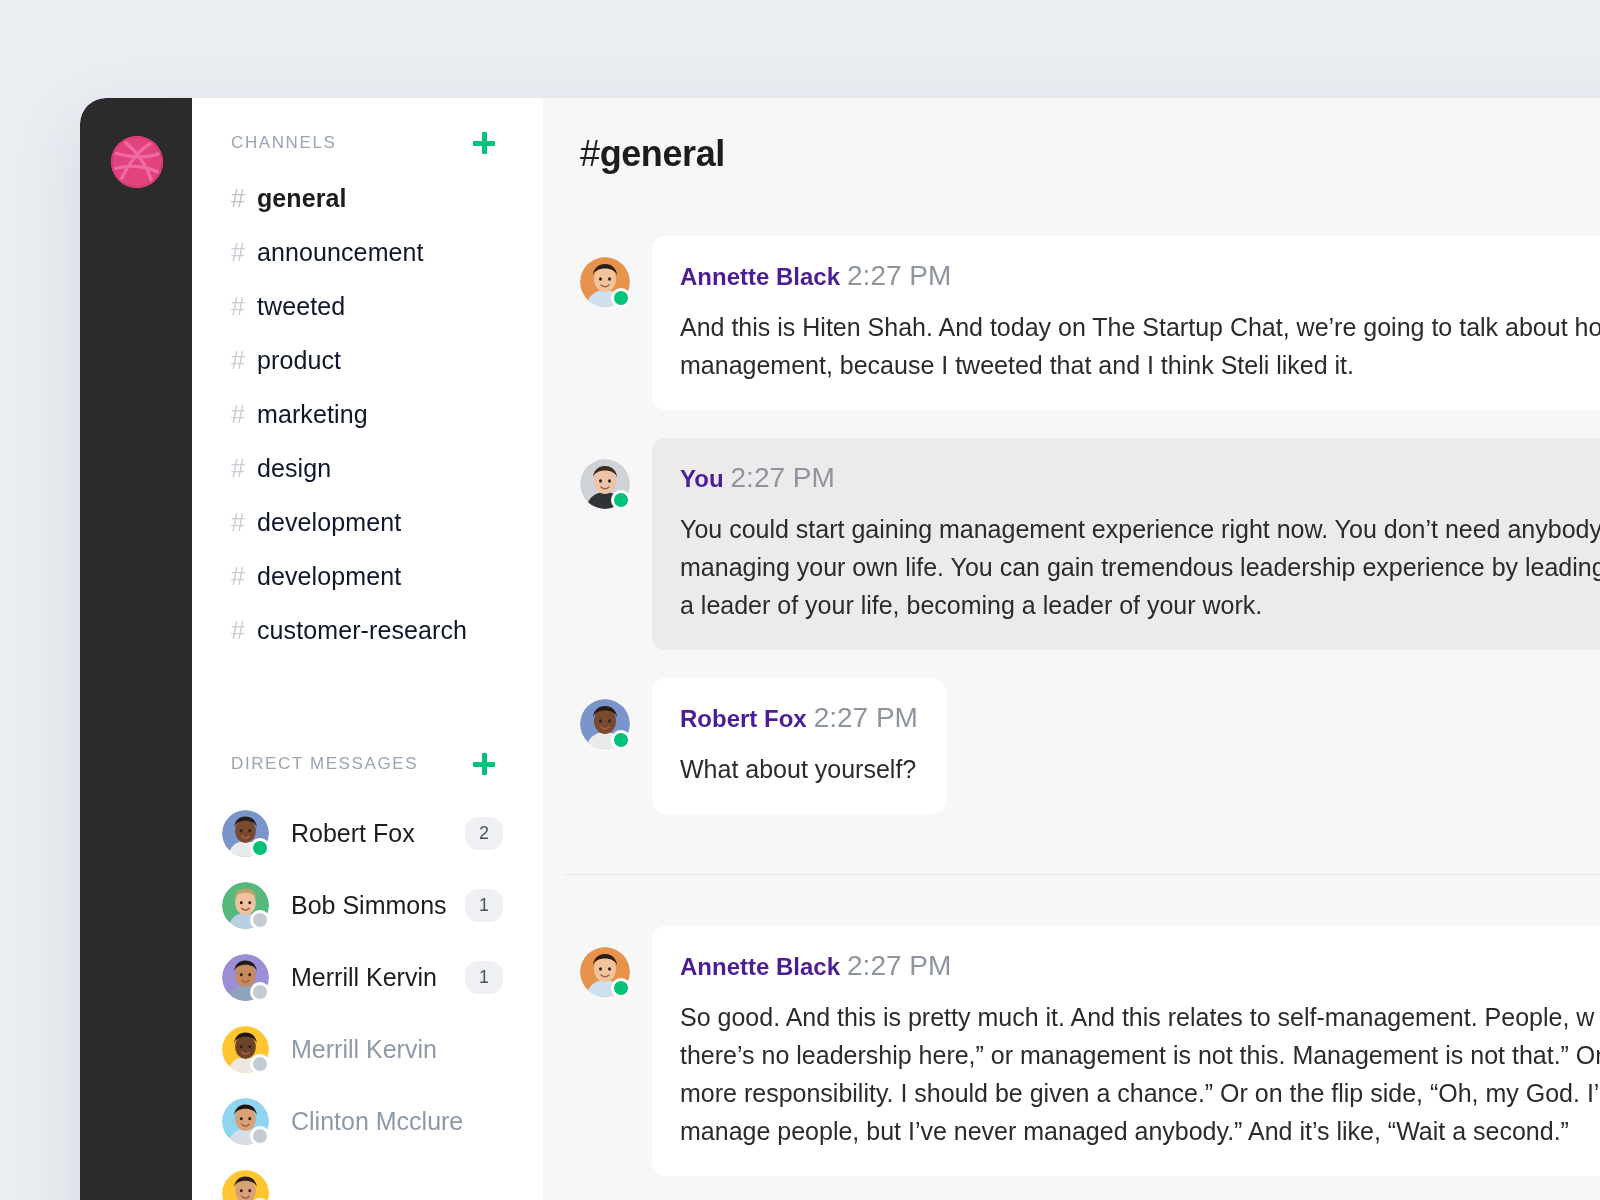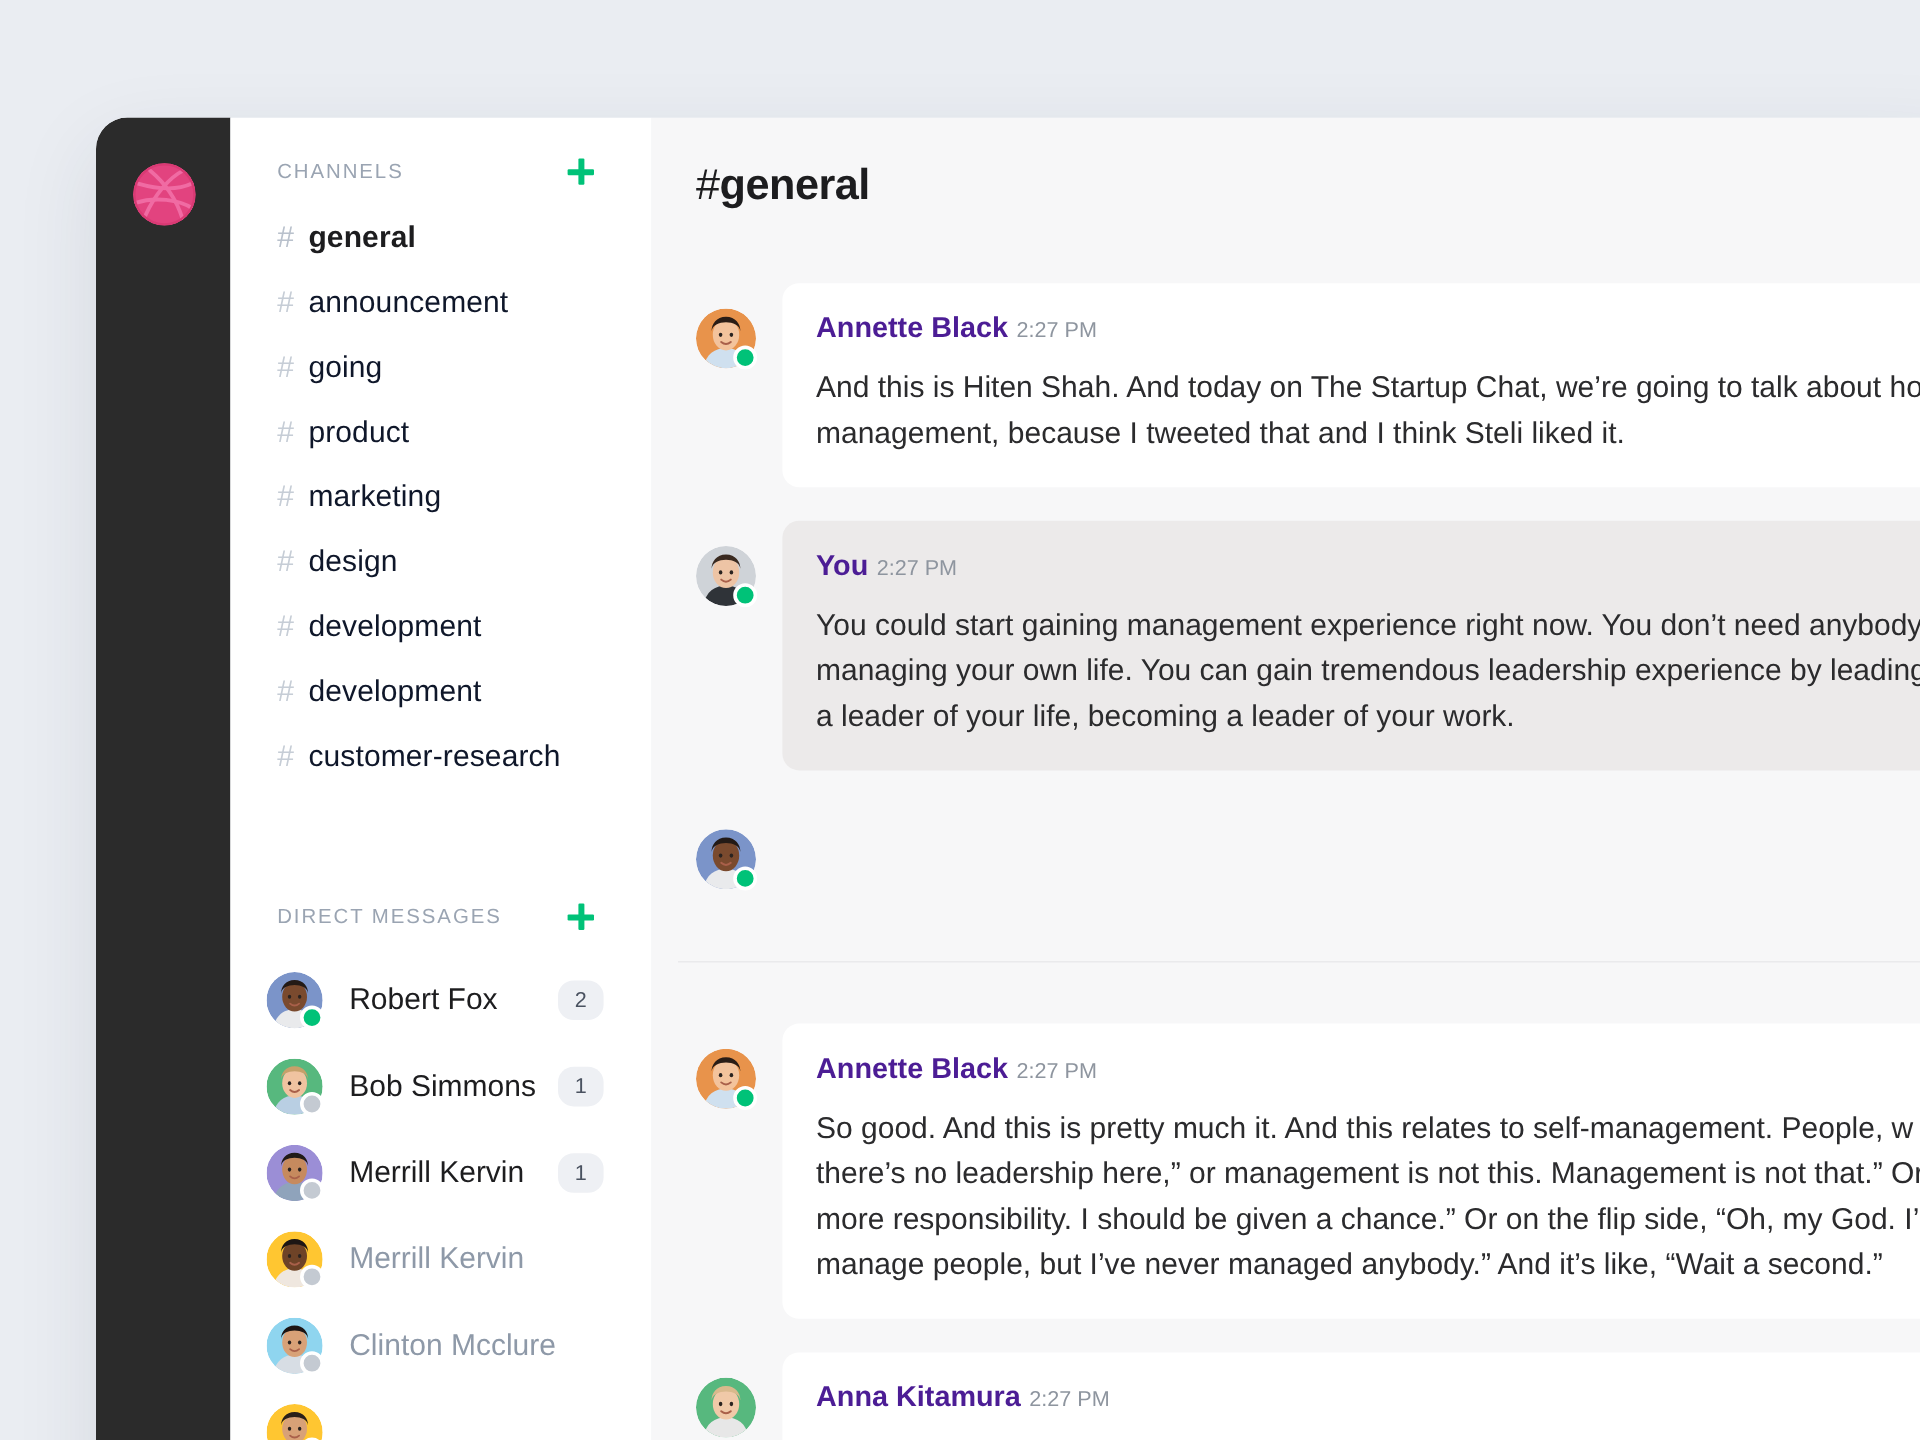--- a/index.html
+++ b/index.html
@@ -229,21 +229,21 @@
   .bubble.own { background: #eceaea; }
   .bubble.wide { width: 1060px; flex: 0 0 1060px; }
   .bubble.auto { display: inline-block; }
 
   .meta {
     font-size: 24px;
     margin-bottom: 16px;
     white-space: nowrap;
   }
   .meta .author { font-weight: 700; color: #4c1d95; }
-  .meta .time   { font-weight: 400; color: #8e959f; margin-left: 7px; font-size: 18px; }
+  .meta .time   { font-weight: 400; color: #8e959f; margin-left: 7px; font-size: 28px; }
 
   .body {
     font-size: 25px;
     line-height: 38px;
     color: #2b2b2d;
     white-space: nowrap;
   }
   .body .line { display: block; }
 
   
@@ -293,21 +293,21 @@
           <div class="channel active">
             <span class="hash">#</span>
             <span class="ch-label">general</span>
           </div>
           <div class="channel">
             <span class="hash">#</span>
             <span class="ch-label">announcement</span>
           </div>
           <div class="channel">
             <span class="hash">#</span>
-            <span class="ch-label">going</span>
+            <span class="ch-label">tweeted</span>
           </div>
           <div class="channel">
             <span class="hash">#</span>
             <span class="ch-label">product</span>
           </div>
           <div class="channel">
             <span class="hash">#</span>
             <span class="ch-label">marketing</span>
           </div>
           <div class="channel">
@@ -551,20 +551,26 @@
                     <path d="M6 50 C8 38 16 33 25 33 C34 33 42 38 44 50 Z" fill="#e9eaec"></path>
                     <ellipse cx="25" cy="22" rx="11" ry="13" fill="#7a4a2e"></ellipse>
                     <path d="M13 19 C14 9 36 9 37 19 C37 13 33 7 25 7 C17 7 13 13 13 19 Z" fill="#231a16"></path>
                     <ellipse cx="20.5" cy="22" rx="1.5" ry="1.8" fill="#2a2320"></ellipse>
                     <ellipse cx="29.5" cy="22" rx="1.5" ry="1.8" fill="#2a2320"></ellipse>
                     <path d="M21 28 Q25 31.5 29 28" stroke="#a9604a" stroke-width="1.6" fill="none" stroke-linecap="round"></path>
                   </g>
                 </svg></span>
               <span class="dot online"></span>
             </div>
+            <div class="bubble auto">
+              <div class="meta"><span class="author">Robert Fox</span><span class="time">2:27 PM</span></div>
+              <div class="body">
+                <span class="line">What about yourself?</span>
+              </div>
+            </div>
           </div>
           <div class="divider">
             <div class="rule"></div>
           </div>
           <div class="msg">
             <div class="msg-avatar">
               <span class="pic"><svg width="50" height="50" viewBox="0 0 50 50">
                   <defs>
                     <clipPath id="c10">
                       <circle cx="25" cy="25" r="25"></circle>

